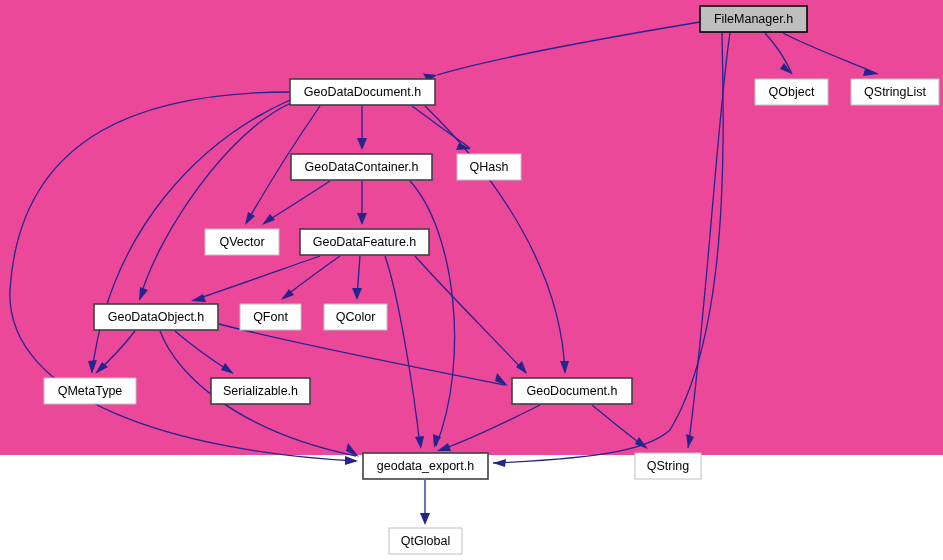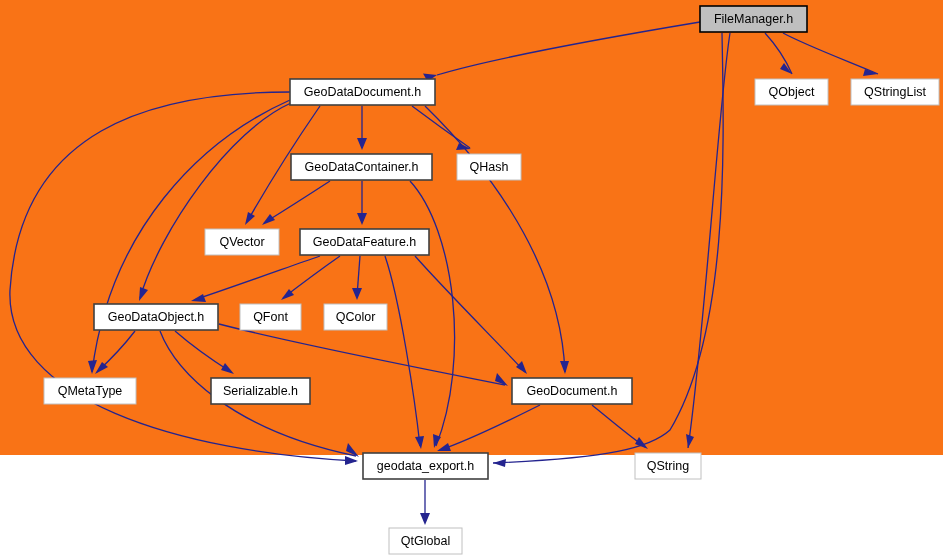--- a/index.html
+++ b/index.html
@@ -1,18 +1,18 @@
 <!DOCTYPE html>
 <html><head>
 <meta charset="utf-8">
 <style>
   html,body{margin:0;padding:0;background:#ffffff;}
   body{width:943px;height:560px;overflow:hidden;
        font-family:"Liberation Sans","DejaVu Sans",sans-serif;}
-  #graph{position:relative;width:943px;height:455px;background:#f97316;text-decoration:underline;}
+  #graph{position:relative;width:943px;height:455px;background:#ec4899;text-decoration:underline;}
   svg{position:absolute;left:0;top:0;width:943px;height:560px;}
   .node-label{
     font-family:"Liberation Sans","DejaVu Sans",sans-serif;
     font-size:12.5px;
     fill:#000000;
     text-anchor:middle;
     dominant-baseline:middle;
   }
   .nbox{fill:#ffffff;stroke:#c0c0c0;stroke-width:1;}
   .nbox.header{stroke:#404040;stroke-width:1.6;}

